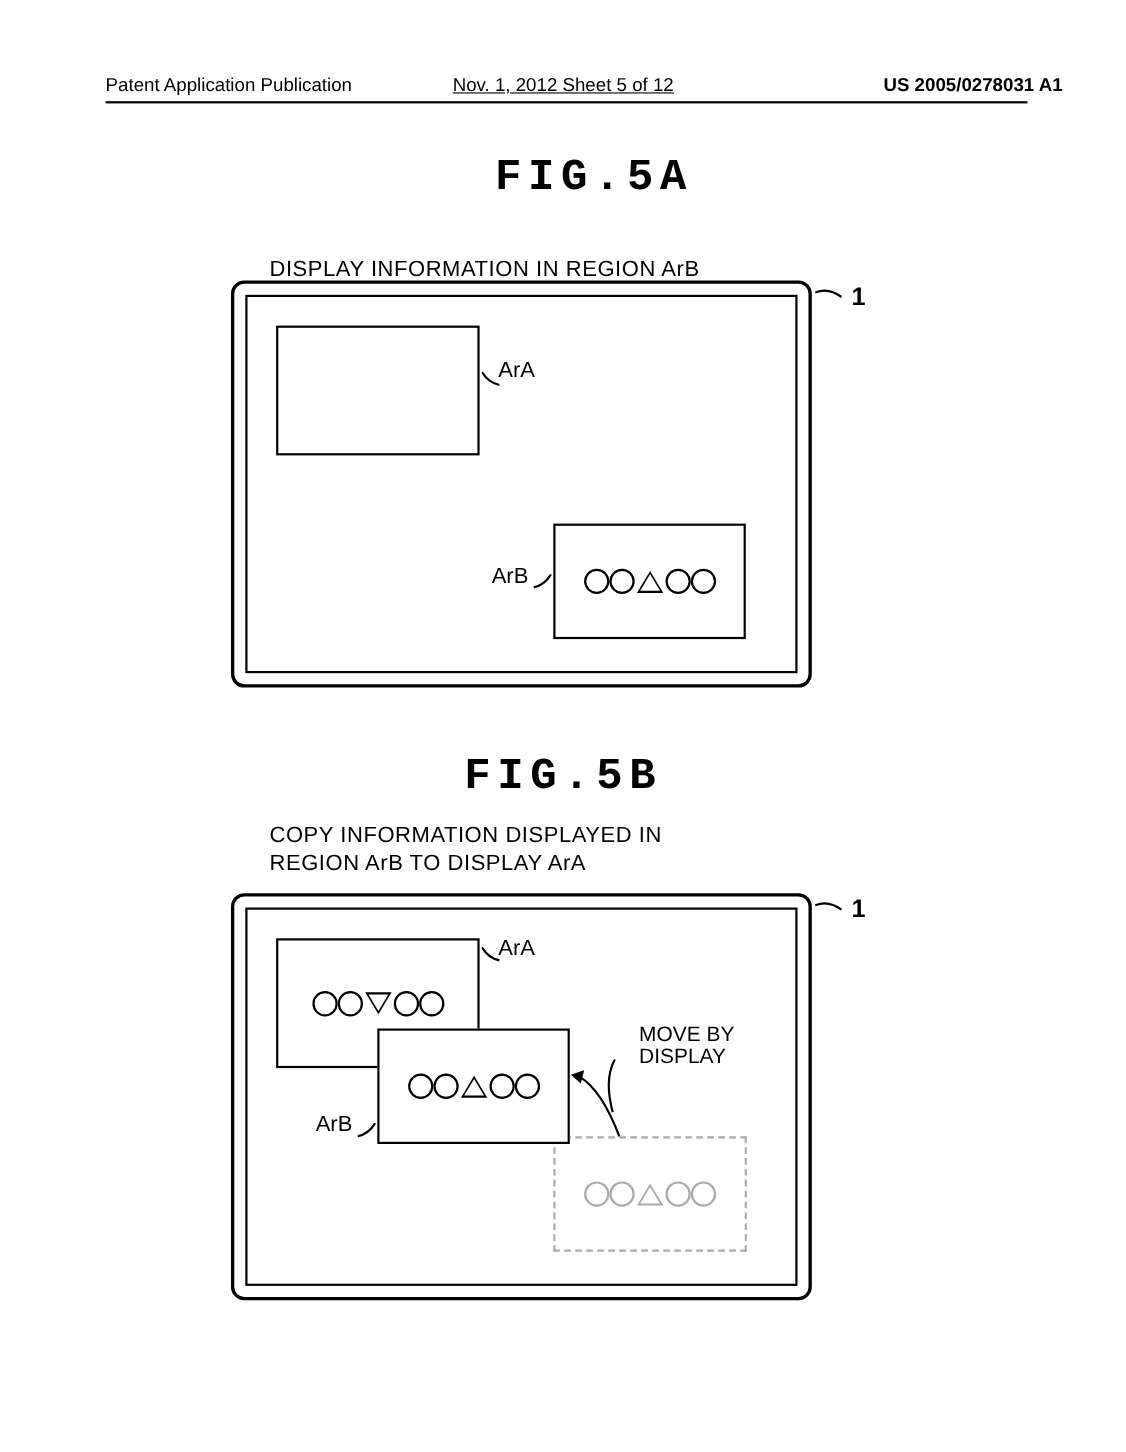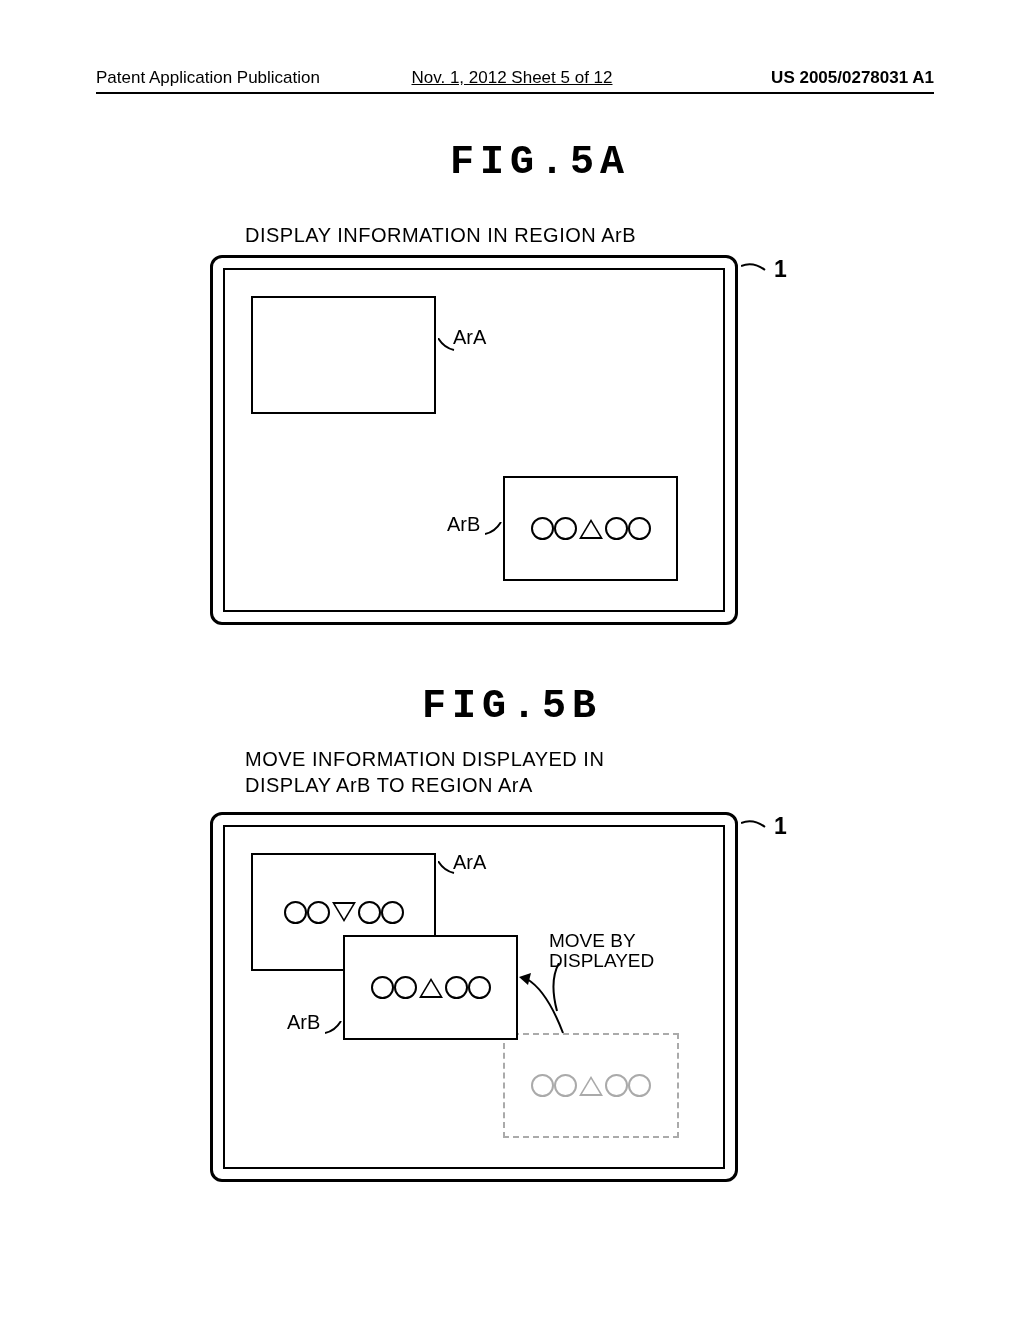--- a/index.html
+++ b/index.html
@@ -12,21 +12,21 @@
       background: white;
       width: 1024px;
       height: 1320px;
       position: relative;
     }
     .header {
       position: absolute;
       top: 68px;
       left: 0;
       right: 0;
-      padding: 0 90px 0 96px;
+      padding: 0 58px 0 96px;
       display: flex;
       justify-content: space-between;
       font-size: 17px;
     }
     .header-left {
       font-weight: normal;
     }
     .header-center {
       position: absolute;
       left: 50%;
@@ -59,21 +59,21 @@
     }
     
     
     .fig5a-label {
       position: absolute;
       top: 140px;
       margin-left: 28px;
     }
     .fig5a-caption {
       position: absolute;
-      top: 224px;
+      top: 234px;
       left: 245px;
     }
     .panel-5a {
       position: absolute;
       top: 255px;
       left: 210px;
       width: 528px;
       height: 370px;
       border: 3px solid black;
       border-radius: 12px;
@@ -256,21 +256,21 @@
     .label-1-5b {
       position: absolute;
       top: 813px;
       left: 774px;
       font-size: 23px;
       font-weight: bold;
     }
     .label-move {
       position: absolute;
       top: 104px;
-      left: 324px;
+      left: 356px;
       font-size: 19px;
       line-height: 1.05;
     }
     .arrow-drag {
       position: absolute;
       top: 136px;
       left: 294px;
       width: 66px;
       height: 80px;
     }
@@ -390,22 +390,22 @@
     <div class="label-arb-5a">ArB</div>
   </div>
   <svg class="lead-1-5a">
       <path d="M 0 10 Q 12 5 24 14" stroke="black" stroke-width="2" fill="none"></path>
     </svg>
 </div>
 <div class="label-1-5a">1</div>
 
 <div class="fig-label fig5b-label">FIG.5B</div>
 <div class="fig-caption fig5b-caption">
-  <span>MOVE INFORMATION DISPLAYED IN</span><br>
-  <span>DISPLAY ArB TO REGION ArA</span>
+  <span>COPY INFORMATION DISPLAYED IN</span><br>
+  <span>REGION ArB TO DISPLAY ArA</span>
 </div>
 
 <div class="panel-5b">
   <div class="panel-5b-inner">
 
     <div class="box-arb-5b-dashed">
       <div class="symbol-text-faded">
         <span class="shape-circle-faded"></span>
           <span class="shape-circle-faded"></span>
           <span class="shape-triangle-up-faded"></span>
@@ -437,21 +437,21 @@
           <span class="shape-circle"></span>
       </div>
     </div>
     <svg class="lead-arb-5b">
         <path d="M 0 12 Q 10 10 16 0" stroke="black" stroke-width="2" fill="none"></path>
       </svg>
     <div class="label-arb-5b">ArB</div>
 
     <div class="label-move">
       <span>MOVE BY</span><br>
-      <span>DISPLAYED</span>
+      <span>DISPLAY</span>
     </div>
 
     <svg class="arrow-drag" viewBox="0 0 66 80">
       <path d="M 12 10 L 0 14 L 9 22 Z" fill="black"></path>
       <path d="M 8 16 Q 28 28 44 70" stroke="black" stroke-width="2" fill="none"></path>
       <path d="M 40 0 Q 30 18 38 48" stroke="black" stroke-width="2" fill="none"></path>
     </svg>
   </div>
   <svg class="lead-1-5b">
       <path d="M 0 10 Q 12 5 24 14" stroke="black" stroke-width="2" fill="none"></path>

